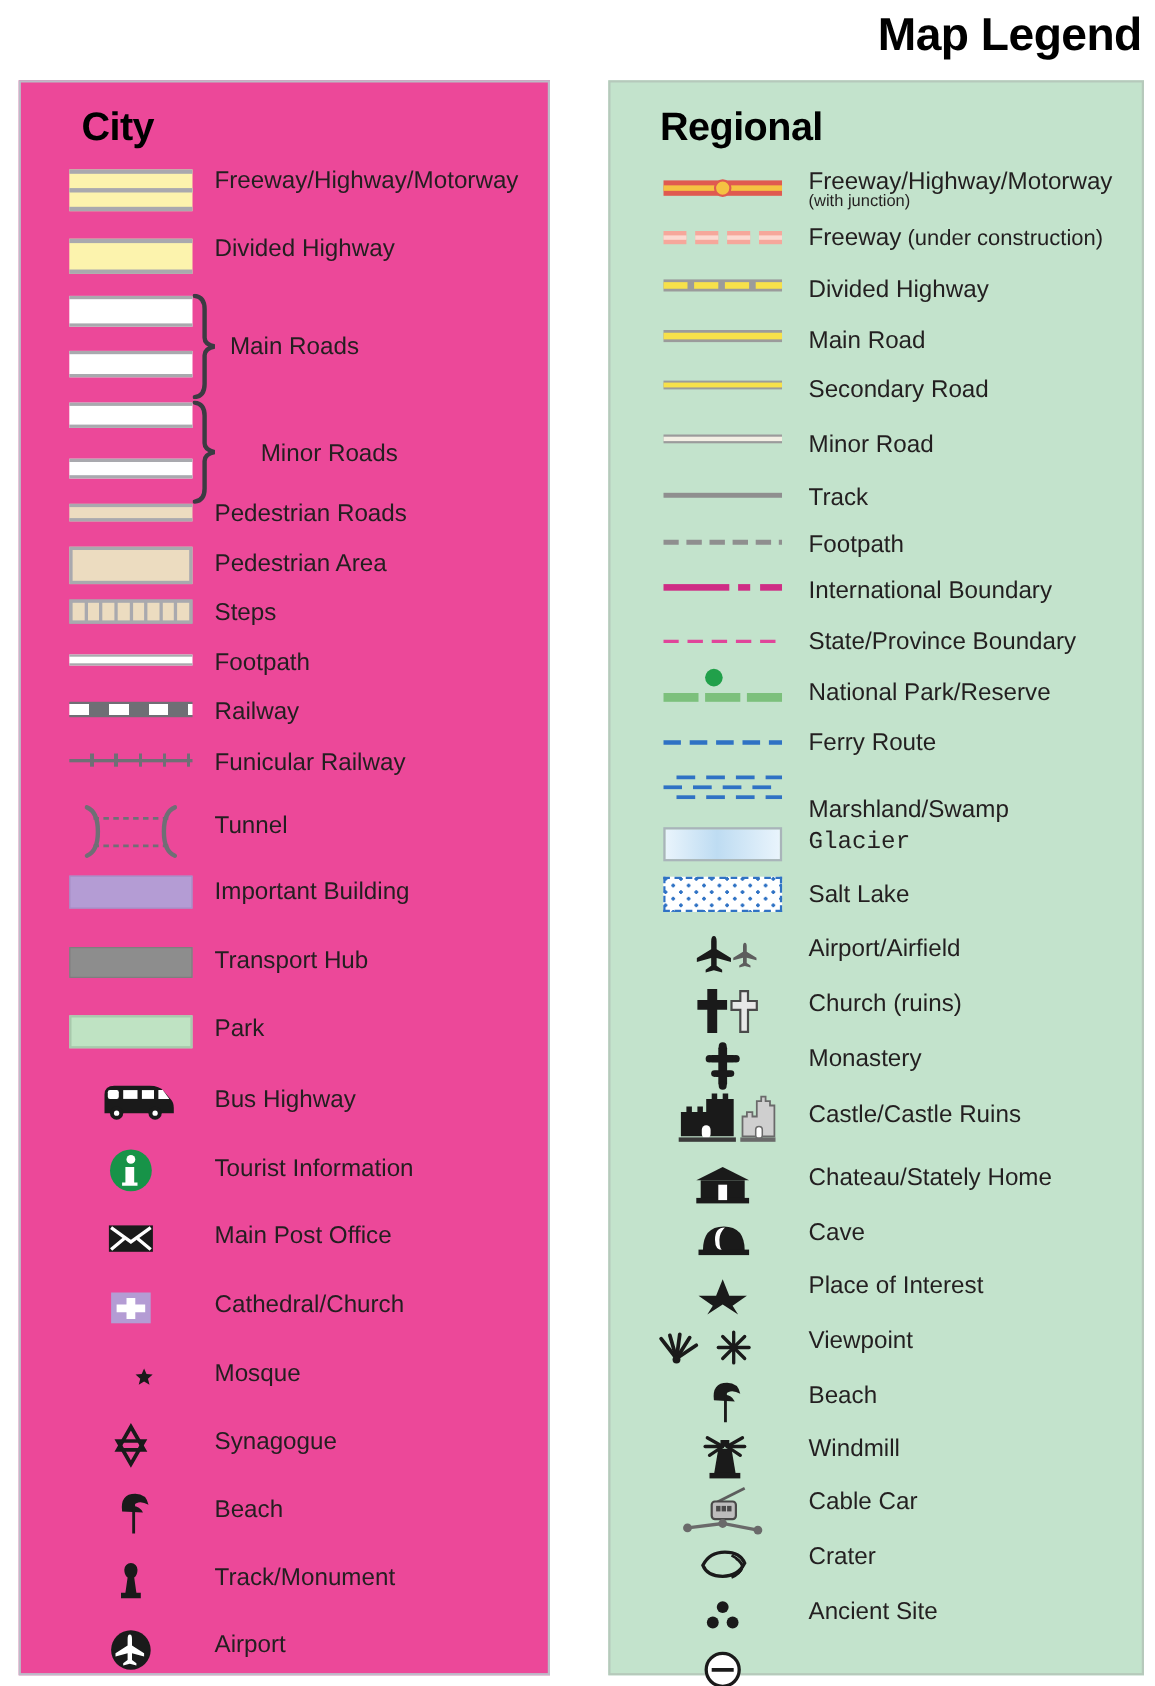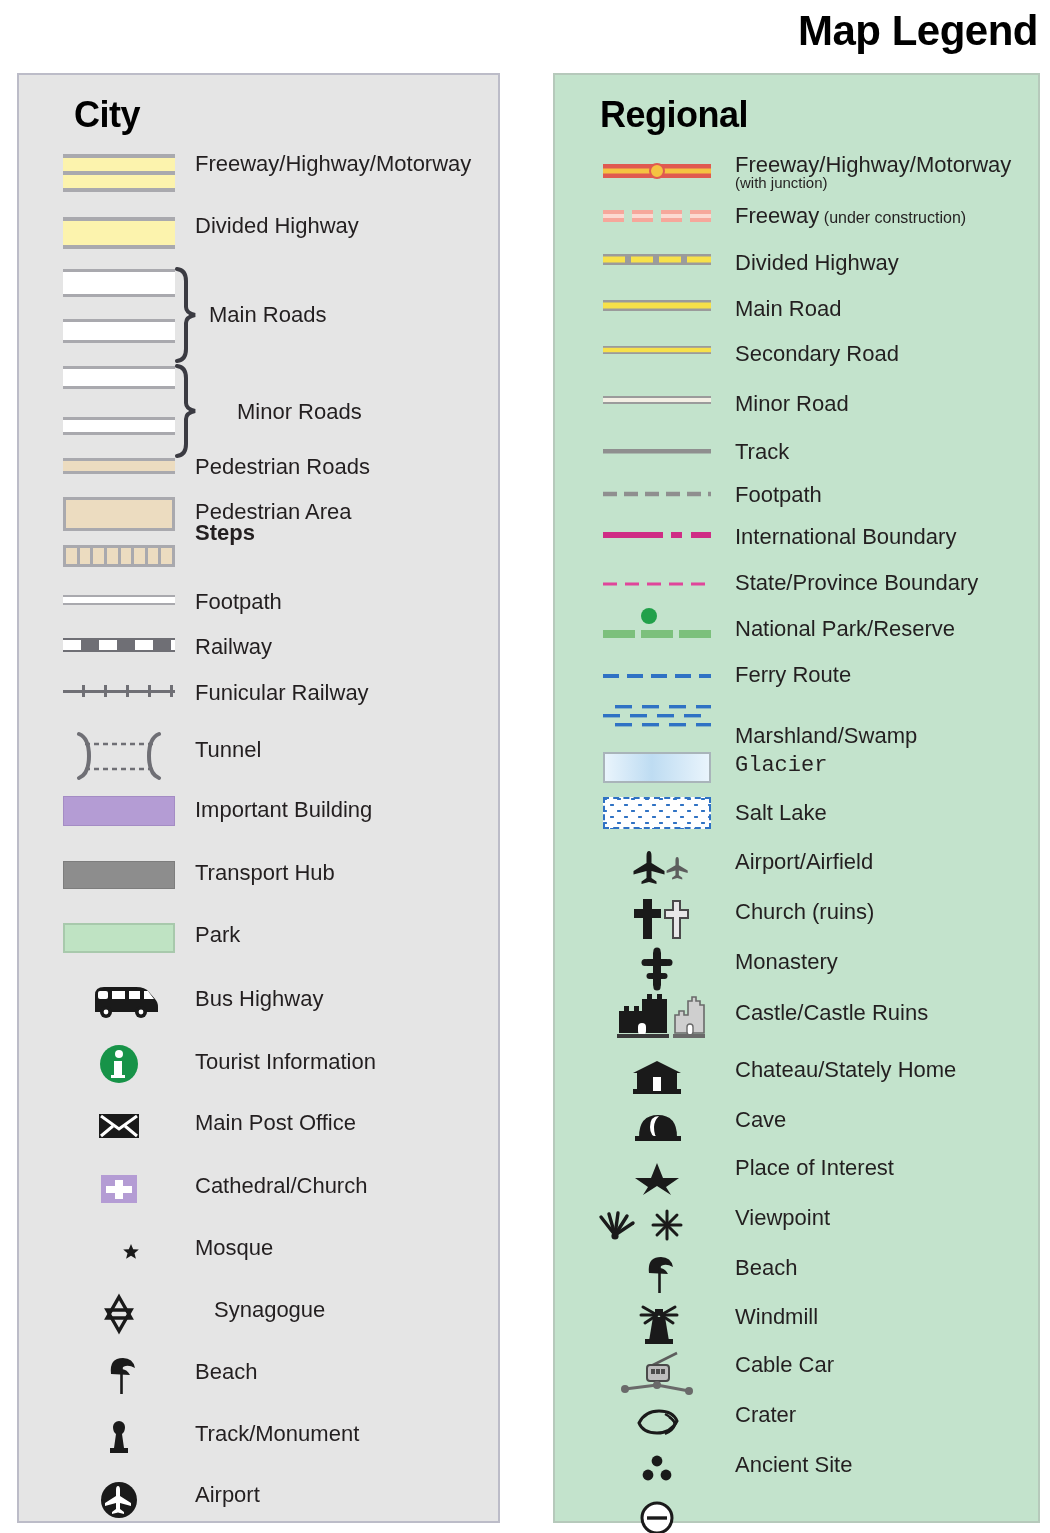--- a/index.html
+++ b/index.html
@@ -1,29 +1,29 @@
 <!DOCTYPE html>
 <html><head>
 <meta charset="utf-8">
 <style>
   html,body{margin:0;padding:0;background:#ffffff;}
   body{width:1050px;height:1533px;position:relative;font-family:"Liberation Sans",sans-serif;-webkit-font-smoothing:antialiased;}
 
   #map-legend-title{position:absolute;right:12px;top:10px;font-size:42px;font-weight:bold;color:#000;letter-spacing:-0.5px;line-height:1;}
 
   .panel{position:absolute;box-sizing:border-box;border:2px solid #b9b9c2;}
-  #city-panel{left:17px;top:73px;width:483px;height:1450px;background:#e5e5e5;border-color:#bcbcc8;}
+  #city-panel{left:17px;top:73px;width:483px;height:1450px;background:#ec4899;border-color:#bcbcc8;}
   #regional-panel{left:553px;top:73px;width:487px;height:1450px;background:#c3e3cc;border-color:#b6c9bb;}
 
   .panel-title{position:absolute;font-size:36px;font-weight:bold;color:#000;line-height:1;letter-spacing:-0.5px;}
   #city-title{left:55px;top:22px;}
   #regional-title{left:45px;top:22px;}
   .lbl{position:absolute;font-size:22px;color:#231f20;line-height:1.05;white-space:nowrap;}
   .lbl .sub{font-size:15px;display:block;margin-top:-1px;}
-  .lbl .inl{font-size:16px;}
+  .lbl .inl{font-size:20px;}
 
   
   .city-sym{position:absolute;left:44px;width:112px;}
   .bar-yellow{background:#fcf3ad;border-top:4px solid #a9a9ae;border-bottom:4px solid #a9a9ae;height:17px;box-sizing:content-box;}
   .bar-yellow2{background:#fcf3ad;border-top:4px solid #a9a9ae;border-bottom:4px solid #a9a9ae;height:13px;}
   .bar-white{background:#ffffff;border-top:3px solid #a9a9ae;border-bottom:3px solid #a9a9ae;height:16px;}
   .bar-white-sm{background:#ffffff;border-top:3px solid #a9a9ae;border-bottom:3px solid #a9a9ae;height:11px;}
   .bar-beige{background:#ecdcc0;border-top:3px solid #a9a9ae;border-bottom:3px solid #a9a9ae;height:10px;}
   .box-beige{background:#ecdcc0;border:3px solid #a9a9ae;height:28px;}
   .box-purple{background:#b49cd4;border:1px solid #a48cc4;height:28px;}
@@ -97,21 +97,21 @@
       <div style="flex:1;background:#ecdcc0;"></div>
         <div style="flex:1;background:#ecdcc0;"></div>
       <div style="flex:1;background:#ecdcc0;"></div>
         <div style="flex:1;background:#ecdcc0;"></div>
       <div style="flex:1;background:#ecdcc0;"></div>
         <div style="flex:1;background:#ecdcc0;"></div>
       <div style="flex:1;background:#ecdcc0;"></div>
         <div style="flex:1;background:#ecdcc0;"></div>
     </div>
   </div>
-  <div class="lbl" style="left:176px;top:446px;font-weight:bold;">Steps</div>
+  <div class="lbl" style="left:176px;top:470px;">Steps</div>
 
   <div class="city-sym" style="top:520px;">
     <div style="height:6px;background:#ffffff;border-top:2px solid #a9a9ae;border-bottom:2px solid #a9a9ae;"></div>
   </div>
   <div class="lbl" style="left:176px;top:515px;">Footpath</div>
 
   <div class="city-sym" style="top:563px;">
     <div style="height:10px;background:repeating-linear-gradient(90deg,#ffffff 0 18px,#6f6f75 18px 36px);border-top:2px solid #6f6f75;border-bottom:2px solid #6f6f75;"></div>
   </div>
   <div class="lbl" style="left:176px;top:560px;">Railway</div>
@@ -199,21 +199,21 @@
     </svg>
   </div>
   <div class="lbl" style="left:176px;top:1161px;">Mosque</div>
 
   <div class="city-sym" style="top:1218px;">
     <svg class="ico" width="112" height="42" viewBox="0 0 112 42">
       <path d="M56 4 L68 25 L44 25z" fill="none" stroke="#1a1a1a" stroke-width="3.4"></path>
       <path d="M56 38 L44 17 L68 17z" fill="none" stroke="#1a1a1a" stroke-width="3.4"></path>
     </svg>
   </div>
-  <div class="lbl" style="left:176px;top:1223px;margin-left:19px;">Synagogue</div>
+  <div class="lbl" style="left:176px;top:1223px;">Synagogue</div>
 
   <div class="city-sym" style="top:1279px;">
     <svg class="ico" width="112" height="44" viewBox="0 0 112 44">
       <path d="M48 20 q-2-16 12-16 q10 0 12 10 q-9-5 -14 1 q6 0 9 6z" fill="#1a1a1a"></path>
       <path d="M58.5 13 L58.5 40" stroke="#1a1a1a" stroke-width="2.6"></path>
     </svg>
   </div>
   <div class="lbl" style="left:176px;top:1285px;">Beach</div>
 
   <div class="city-sym" style="top:1341px;">

